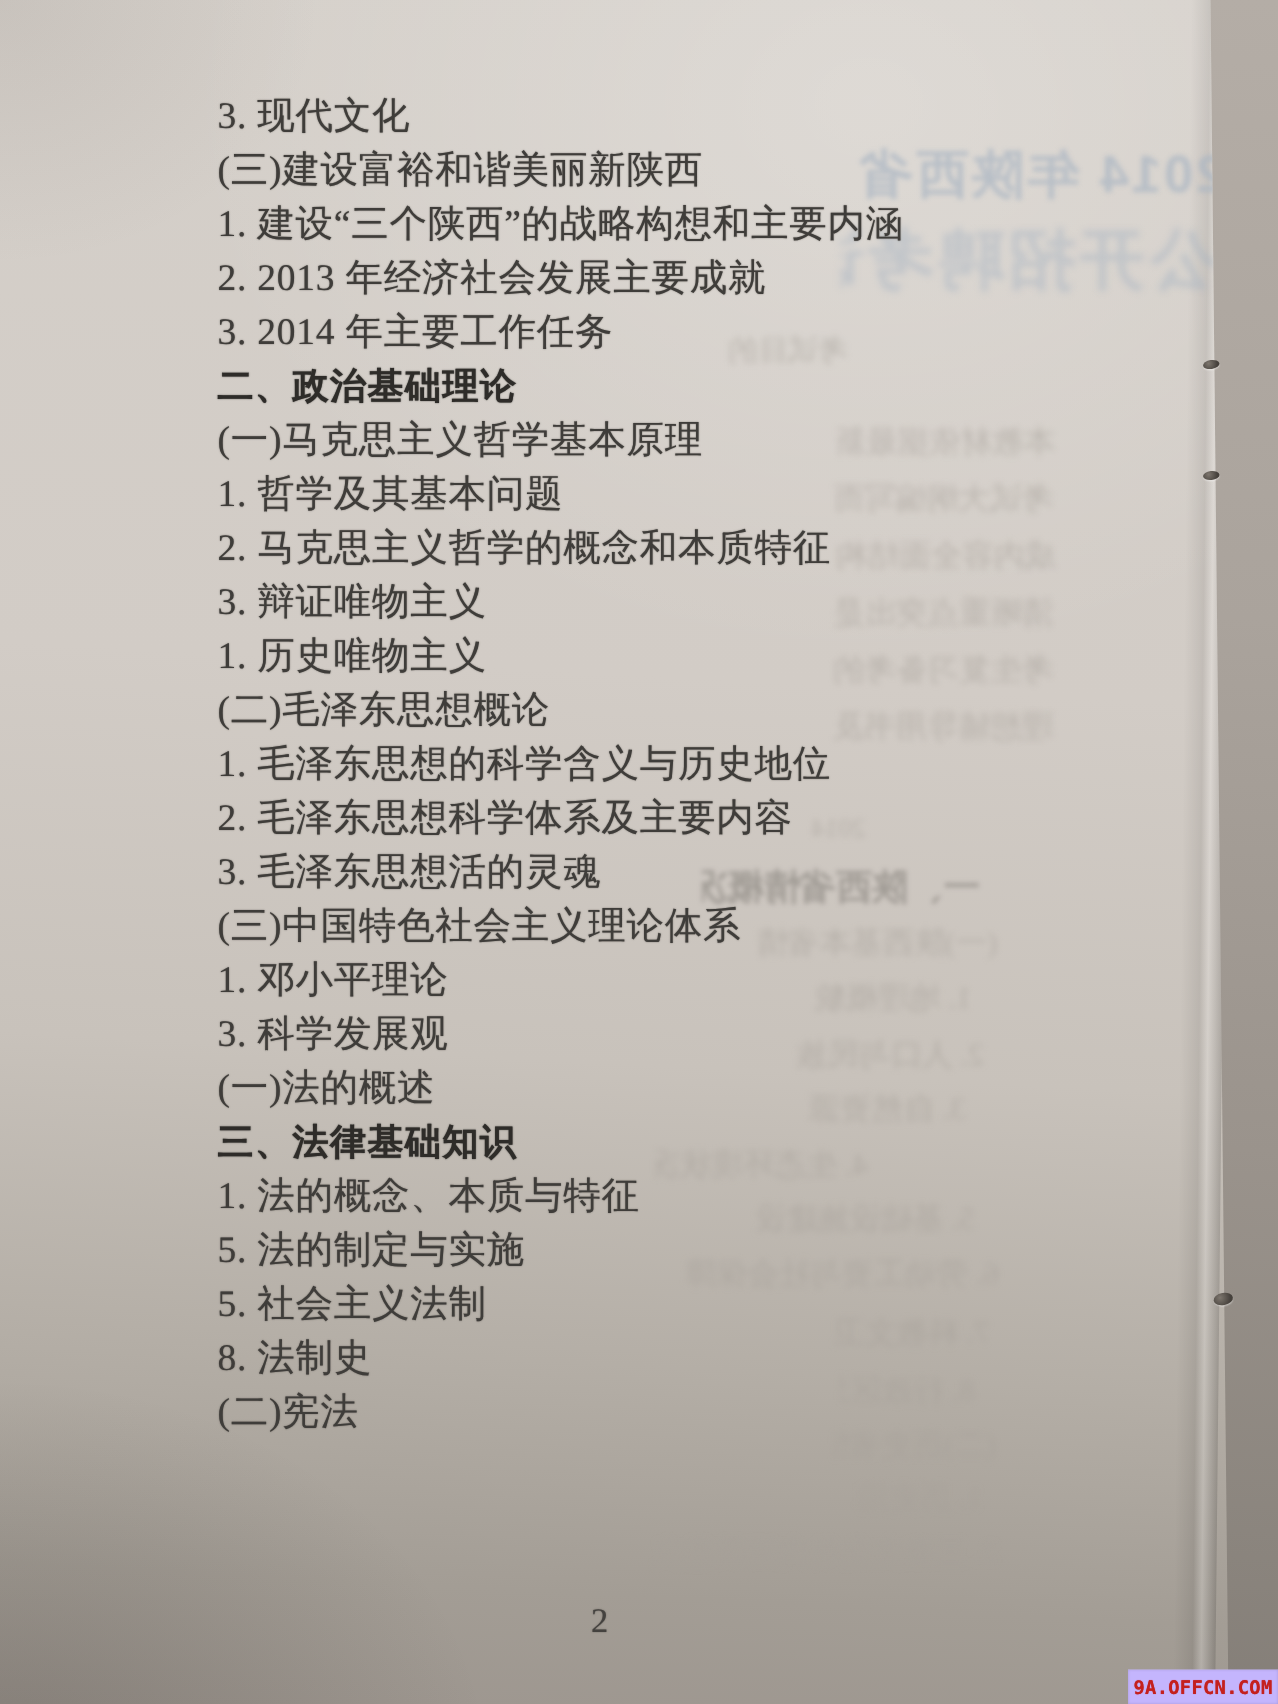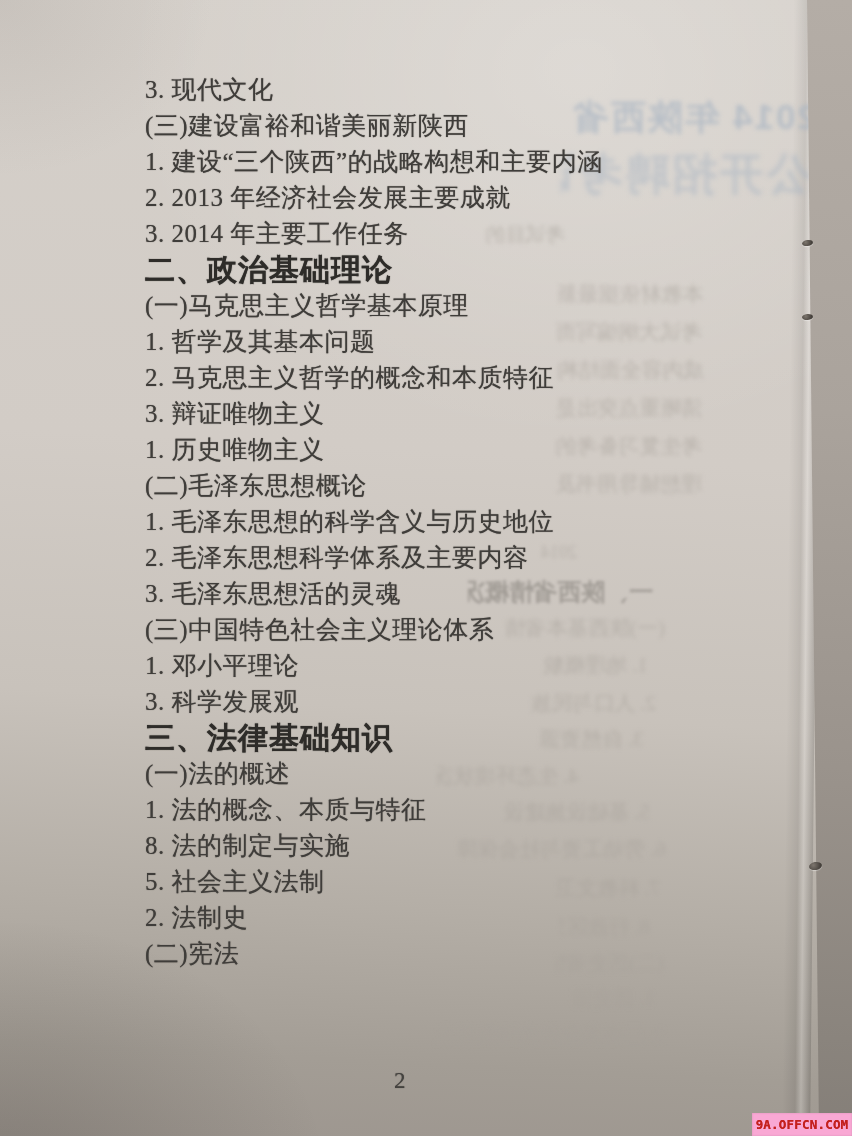--- a/index.html
+++ b/index.html
@@ -24,29 +24,29 @@
       radial-gradient(70% 42% at 0% 104%, rgba(40,36,32,0.22), rgba(0,0,0,0) 55%),
       linear-gradient(183deg,#d5d0ca 0%,#d2ccc6 40%,#c8c2bb 62%,#b4aea6 79%,#a39d95 92%,#9d968f 100%);
   }
   .edge-shade{
     position:absolute;left:794px;top:-6px;width:28px;height:1152px;
     transform:rotate(0.6deg);transform-origin:top left;
     background:linear-gradient(90deg, rgba(0,0,0,0) 0%, rgba(0,0,0,0.08) 45%,
                rgba(255,255,255,0.20) 66%, rgba(0,0,0,0.15) 100%);
   }
   
-  .content{position:absolute;left:145px;top:72px;width:560px;}
+  .content{position:absolute;left:145px;top:60px;width:560px;}
   .toc-line{
     height:36px;line-height:36px;font-size:25px;letter-spacing:0.5px;
     color:#3f3d3a;white-space:nowrap;
     text-shadow:0 0 1px rgba(64,60,55,0.75);
   }
   .toc-line.bold{
     font-family:"Liberation Sans","DejaVu Sans",sans-serif;
-    font-weight:bold;font-size:30px;color:#2e2c29;letter-spacing:1px;
+    font-weight:bold;font-size:24px;color:#2e2c29;letter-spacing:1px;
     text-shadow:0 0 1px rgba(46,44,41,0.9);
   }
   .page-number{
     position:absolute;left:394px;top:1068px;font-size:23px;color:#44423f;
     text-shadow:0 0 1px rgba(64,60,55,0.7);
   }
   
   .ghost{
     position:absolute;transform:scaleX(-1);filter:blur(2.1px);
     color:#a6a099;opacity:0.55;white-space:nowrap;overflow:hidden;
@@ -68,21 +68,21 @@
     position:absolute;border-radius:50%;
     background:radial-gradient(circle at 35% 35%, #7d766e, #46413c 70%);
     box-shadow:0 1px 1px rgba(255,255,255,0.35);
   }
   .staple.s1{left:802px;top:240px;width:11px;height:6px;transform:rotate(-8deg);}
   .staple.s2{left:802px;top:314px;width:11px;height:6px;transform:rotate(-6deg);}
   .staple.s3{left:809px;top:862px;width:13px;height:8px;transform:rotate(-10deg);}
   
   .watermark{
     position:absolute;right:0;bottom:0;width:100px;height:23px;
-    background:#f9a8d4;display:flex;align-items:center;justify-content:center;
+    background:#c4b5fd;display:flex;align-items:center;justify-content:center;
     box-shadow:inset 0 0 2px rgba(0,0,0,0.15);
   }
   .watermark span{
     font-family:"DejaVu Sans Mono","Liberation Mono",monospace;
     font-weight:bold;font-size:12.5px;letter-spacing:0.2px;color:#c4201e;
     text-shadow:0 0 0.5px #c4201e;
   }
 </style>
 </head>
 <body>
@@ -132,26 +132,26 @@
         <div class="toc-line">2. 马克思主义哲学的概念和本质特征</div>
         <div class="toc-line">3. 辩证唯物主义</div>
         <div class="toc-line">1. 历史唯物主义</div>
         <div class="toc-line">(二)毛泽东思想概论</div>
         <div class="toc-line">1. 毛泽东思想的科学含义与历史地位</div>
         <div class="toc-line">2. 毛泽东思想科学体系及主要内容</div>
         <div class="toc-line">3. 毛泽东思想活的灵魂</div>
         <div class="toc-line">(三)中国特色社会主义理论体系</div>
         <div class="toc-line">1. 邓小平理论</div>
         <div class="toc-line">3. 科学发展观</div>
+        <div class="toc-line">(一)法的概述</div>
         <div class="toc-line bold">三、法律基础知识</div>
-        <div class="toc-line">(一)法的概述</div>
         <div class="toc-line">1. 法的概念、本质与特征</div>
-        <div class="toc-line">8. 法的制定与实施</div>
+        <div class="toc-line">5. 法的制定与实施</div>
         <div class="toc-line">5. 社会主义法制</div>
-        <div class="toc-line">2. 法制史</div>
+        <div class="toc-line">8. 法制史</div>
         <div class="toc-line">(二)宪法</div>
       </div>
 
     <div class="page-number">2</div>
   </div>
 
   <div class="staple s1"></div>
   <div class="staple s2"></div>
   <div class="staple s3"></div>
 

